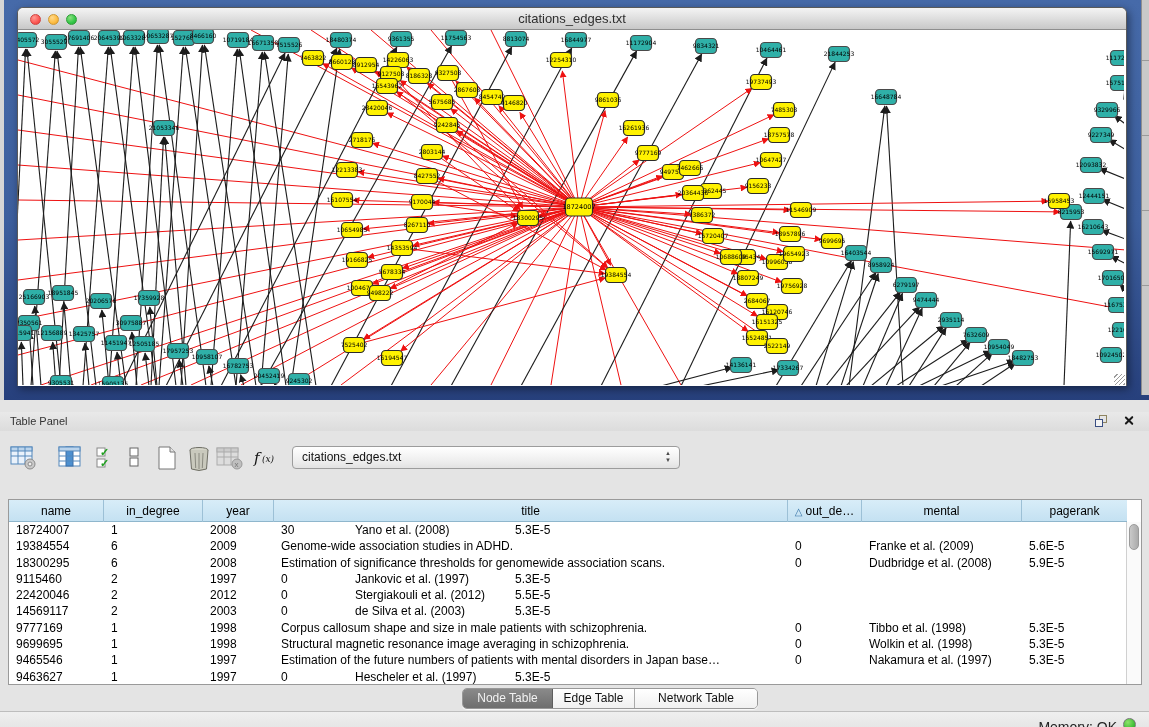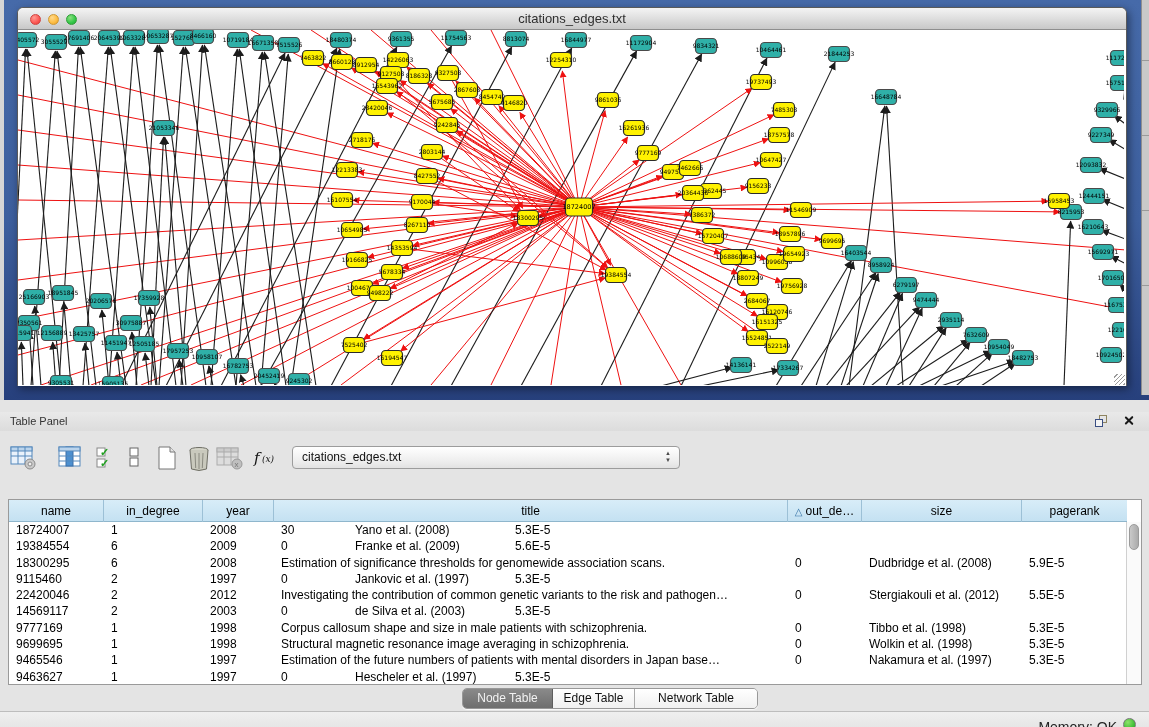--- a/index.html
+++ b/index.html
@@ -873,36 +873,37 @@
     </div>
   </div>
 
   <div id="tableframe">
     <div id="thead">
       <div class="th c0">name</div>
       <div class="th c1">in_degree</div>
       <div class="th c2">year</div>
       <div class="th c3">title</div>
       <div class="th c4"><span id="sort-icon">△</span><span>out_de…</span></div>
-      <div class="th c5">size</div>
+      <div class="th c5">mental</div>
       <div class="th c6">pagerank</div>
     </div>
     <div id="tbody">
         <div class="trow">
           <div class="tc c0">18724007</div>
           <div class="tc c1">1</div>
           <div class="tc c2">2008</div>
           <div class="tc c4">30</div>
           <div class="tc c5">Yano et al. (2008)</div>
           <div class="tc c6">5.3E-5</div>
         </div>
         <div class="trow">
           <div class="tc c0">19384554</div>
           <div class="tc c1">6</div>
           <div class="tc c2">2009</div>
+          <div class="tc c3">Genome-wide association studies in ADHD.</div>
           <div class="tc c4">0</div>
           <div class="tc c5">Franke et al. (2009)</div>
           <div class="tc c6">5.6E-5</div>
         </div>
         <div class="trow">
           <div class="tc c0">18300295</div>
           <div class="tc c1">6</div>
           <div class="tc c2">2008</div>
           <div class="tc c3">Estimation of significance thresholds for genomewide association scans.</div>
           <div class="tc c4">0</div>
@@ -914,21 +915,20 @@
           <div class="tc c1">2</div>
           <div class="tc c2">1997</div>
           <div class="tc c4">0</div>
           <div class="tc c5">Jankovic et al. (1997)</div>
           <div class="tc c6">5.3E-5</div>
         </div>
         <div class="trow">
           <div class="tc c0">22420046</div>
           <div class="tc c1">2</div>
           <div class="tc c2">2012</div>
-          <div class="tc c3">Investigating the contribution of common genetic variants to the risk and pathogen…</div>
           <div class="tc c4">0</div>
           <div class="tc c5">Stergiakouli et al. (2012)</div>
           <div class="tc c6">5.5E-5</div>
         </div>
         <div class="trow">
           <div class="tc c0">14569117</div>
           <div class="tc c1">2</div>
           <div class="tc c2">2003</div>
           <div class="tc c4">0</div>
           <div class="tc c5">de Silva et al. (2003)</div>

